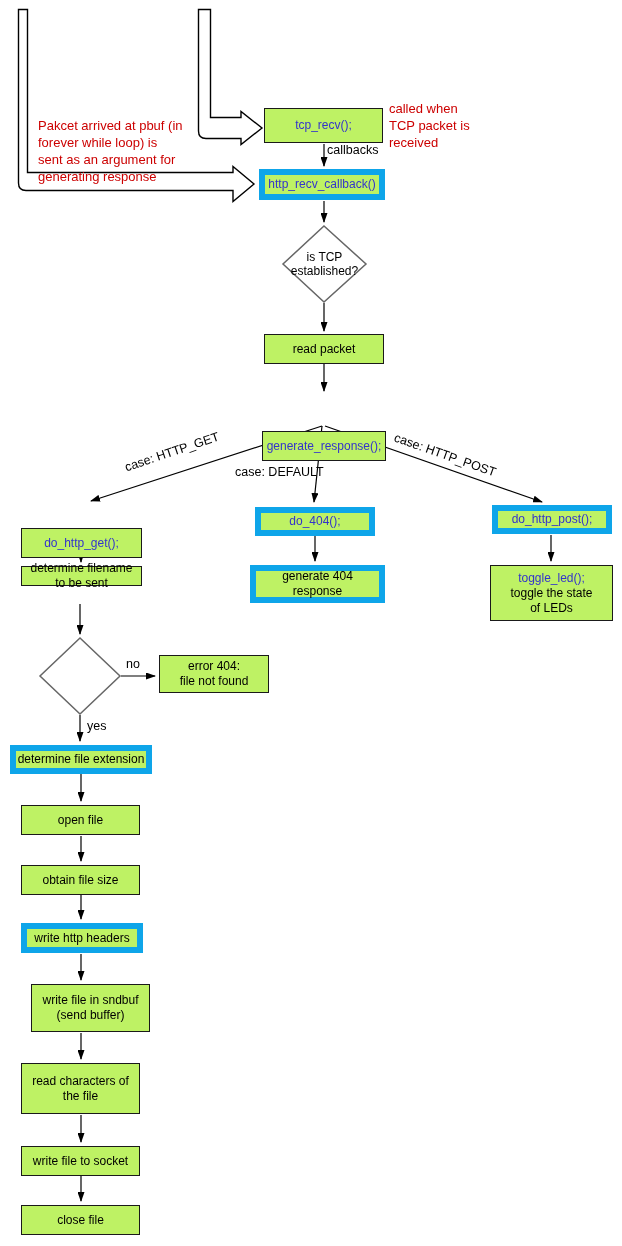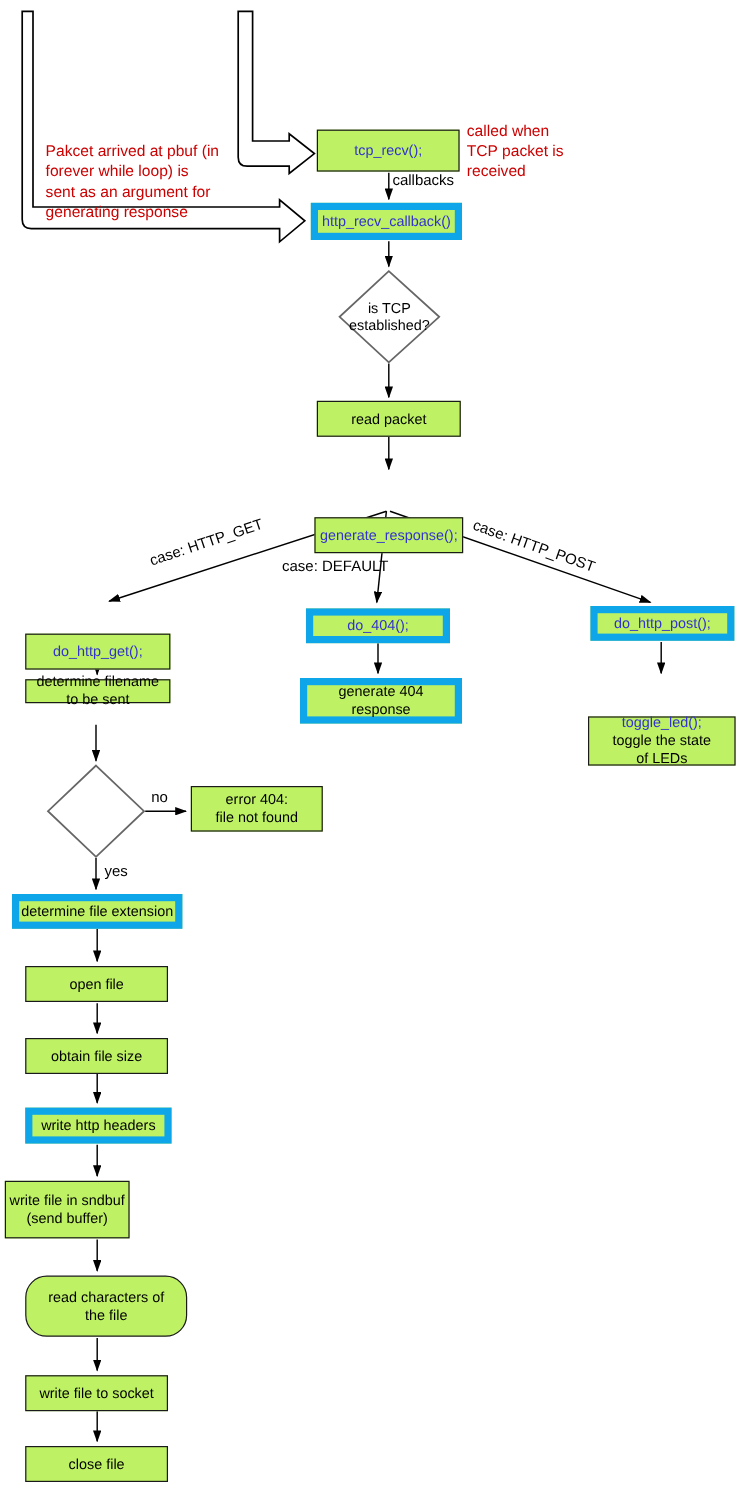--- a/index.html
+++ b/index.html
@@ -73,35 +73,35 @@
   <div class="node" style="left:264px;top:334px;width:120px;height:30px;">read packet</div>
   <div class="node fn" style="left:262px;top:395px;width:124px;height:30px;margin-top:36px;">generate_response();</div>
 
   <div class="node fn" style="left:21px;top:504px;width:121px;height:30px;margin-top:24px;">do_http_get();</div>
   <div class="node fn gray" style="left:255px;top:507px;width:120px;height:29px;">do_404();</div>
   <div class="node fn gray" style="left:492px;top:505px;width:120px;height:29px;">do_http_post();</div>
 
   <div class="node" style="left:21px;top:566px;width:121px;height:20px;">determine filename
 to be sent</div>
   <div class="node gray" style="left:250px;top:565px;width:135px;height:38px;">generate 404 response</div>
-  <div class="node" style="left:490px;top:565px;width:123px;height:41px;margin-top:32px;">
+  <div class="node" style="left:490px;top:565px;width:123px;height:56px;">
     <span class="fn">toggle_led();</span>
     <span>toggle the state
 of LEDs</span>
   </div>
 
   <div class="node" style="left:159px;top:655px;width:110px;height:38px;">error 404:
 file not found</div>
   <div class="node gray" style="left:10px;top:745px;width:142px;height:29px;">determine file extension</div>
   <div class="node" style="left:21px;top:805px;width:119px;height:30px;">open file</div>
   <div class="node" style="left:21px;top:865px;width:119px;height:30px;">obtain file size</div>
   <div class="node gray" style="left:21px;top:923px;width:122px;height:30px;">write http  headers</div>
-  <div class="node" style="left:4px;top:984px;width:104px;height:48px;">write file in sndbuf
+  <div class="node" style="left:31px;top:984px;width:119px;height:48px;">write file in sndbuf
 (send buffer)</div>
-  <div class="node" style="left:21px;top:1063px;width:135px;height:51px;border-radius:18px;">read characters of
+  <div class="node" style="left:21px;top:1063px;width:119px;height:51px;">read characters of
 the file</div>
   <div class="node" style="left:21px;top:1146px;width:119px;height:30px;">write file to socket</div>
   <div class="node" style="left:21px;top:1205px;width:119px;height:30px;">close file</div>
 
   <div class="dtext" style="left:284px;top:228px;width:81px;height:72px;">is TCP
 established?</div>
 
   <div class="lbl" style="left:327px;top:142px;">callbacks</div>
   <div class="lbl rot" style="left:102px;top:444px;width:140px;transform:rotate(-18.5deg);">case: HTTP_GET</div>
   <div class="lbl" style="left:235px;top:464px;">case: DEFAULT</div>

